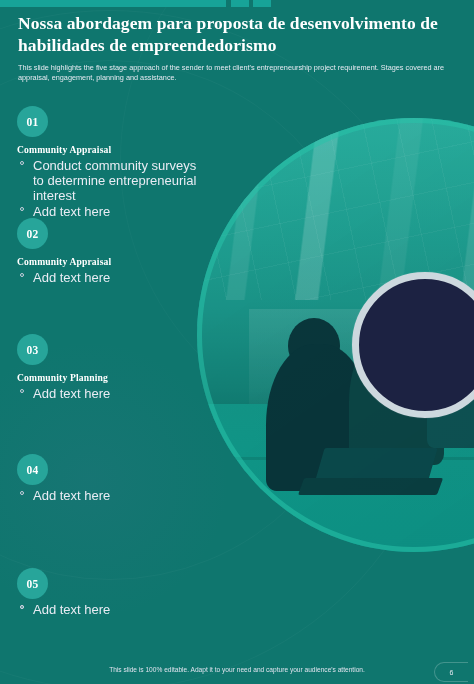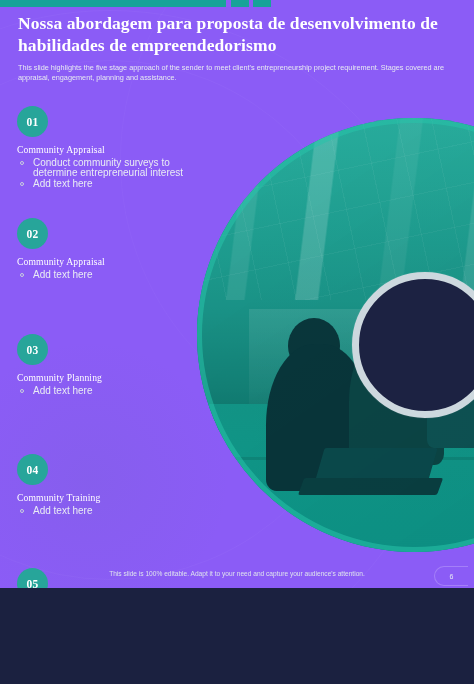--- a/index.html
+++ b/index.html
@@ -4,22 +4,22 @@
 <style>
   * { margin:0; padding:0; box-sizing:border-box; }
   html, body {
     width:474px; height:684px;
     background:#1b2140;
     font-family:"Liberation Sans", sans-serif;
     overflow:hidden;
   }
   #slide {
     position:relative;
-    width:474px; height:588px;
-    background:#8b5cf6;
+    width:474px; height:684px;
+    background:#0f766e;
     overflow:hidden;
   }
   
   .bg-arc {
     position:absolute;
     border-radius:50%;
     border:1px solid rgba(255,255,255,0.030);
     pointer-events:none;
   }
   .bg-arc.a1 { left:-150px; top:60px;  width:520px; height:520px; }
@@ -159,31 +159,31 @@
     display:flex; align-items:center; justify-content:center;
     font-family:"Liberation Serif", serif;
     font-weight:bold;
     font-size:11.5px;
     color:#ffffff;
     letter-spacing:0.3px;
   }
   .step-title {
     margin-top:7px;
     font-family:"Liberation Serif", serif;
-    font-weight:normal;
+    font-weight:bold;
     font-size:9.6px;
     color:#ffffff;
     letter-spacing:0.15px;
   }
   .bullets { margin-top:3px; list-style:none; }
   .bullets li {
     position:relative;
     padding-left:16px;
-    font-size:10px;
-    line-height:10px;
+    font-size:13px;
+    line-height:15px;
     color:#e9ecf4;
     margin-bottom:1px;
   }
   .bullets li .dot {
     position:absolute;
     left:3px; top:2.6px;
     width:4px; height:4px;
     border:0.8px solid #c9cfdd;
     border-radius:50%;
   }
@@ -281,21 +281,20 @@
   <div class="step" id="s3">
     <div class="badge">03</div>
     <div class="step-title">Community Planning</div>
     <ul class="bullets">
       <li><span class="dot"></span><span>Add text here</span></li>
     </ul>
   </div>
 
   <div class="step" id="s4">
     <div class="badge">04</div>
-    <div class="step-title">Community Training</div>
     <ul class="bullets">
       <li><span class="dot"></span><span>Add text here</span></li>
     </ul>
   </div>
 
   <div class="step" id="s5">
     <div class="badge">05</div>
     <ul class="bullets">
       <li><span class="dot"></span></li>
       <li><span class="dot"></span><span>Add text here</span></li>

